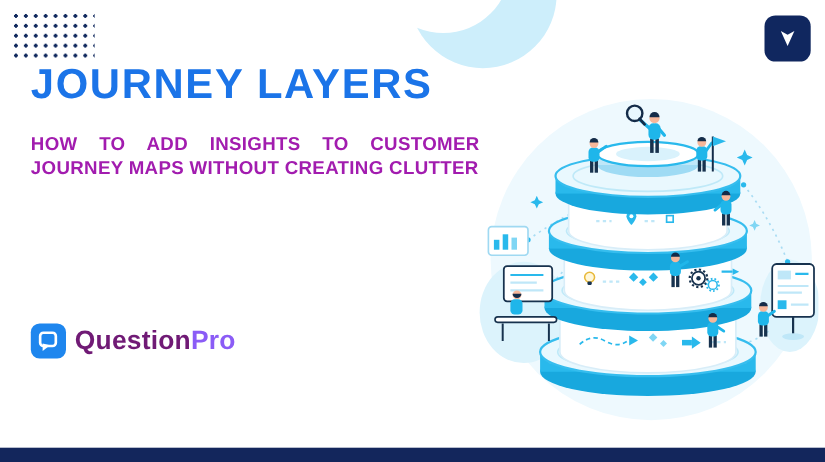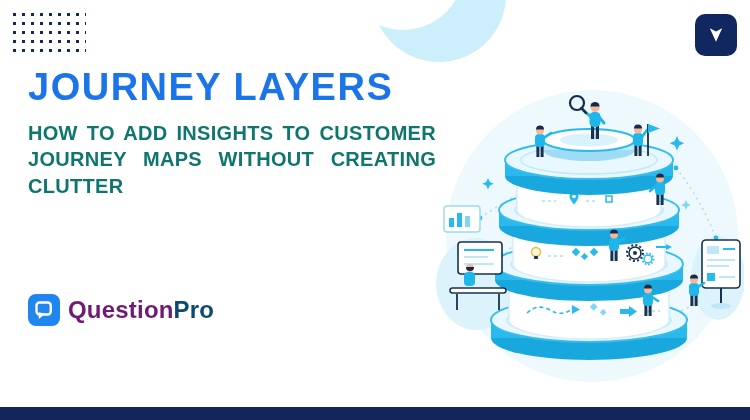--- a/index.html
+++ b/index.html
@@ -23,40 +23,40 @@
     background:#ffffff;
   }
   
   .badge{
     position:absolute;right:13px;top:14px;width:42px;height:42px;border-radius:10px;
     background:#10275f;display:flex;align-items:center;justify-content:center;
   }
   .badge svg{width:26px;height:26px;}
   
   .title{
-    position:absolute;left:28px;top:68px;margin:0;
+    position:absolute;left:28px;top:58px;margin:0;
     font-size:38px;font-weight:bold;letter-spacing:1.5px;color:#1b74e8;line-height:1;
   }
   .subtitle{
     position:absolute;left:28px;top:120px;width:408px;margin:0;
-    font-size:20px;font-weight:bold;letter-spacing:0.3px;line-height:1.32;
-    color:#0f766e;text-align:justify;
+    font-size:17px;font-weight:bold;letter-spacing:0.3px;line-height:1.32;
+    color:#a21caf;text-align:justify;
   }
   
   .logo{
     position:absolute;left:28px;top:294px;display:flex;align-items:center;gap:8px;
   }
   .logo-mark{
     width:32px;height:32px;border-radius:8px;background:#1e86ee;
     display:flex;align-items:center;justify-content:center;flex:0 0 auto;
   }
   .logo-mark svg{width:24px;height:24px;}
   .logo-text{font-size:24px;font-weight:bold;letter-spacing:0.2px;white-space:nowrap;}
   .logo-text .q{color:#701a75;}
-  .logo-text .p{color:#0c4a6e;}
+  .logo-text .p{color:#8b5cf6;}
   
   .illustration{position:absolute;left:424px;top:48px;width:320px;height:338px;}
   
   .bottom-bar{position:absolute;left:0;bottom:0;width:100%;height:13px;background:#13265c;}
 </style>
 </head>
 <body>
 
 <div class="banner">
 

